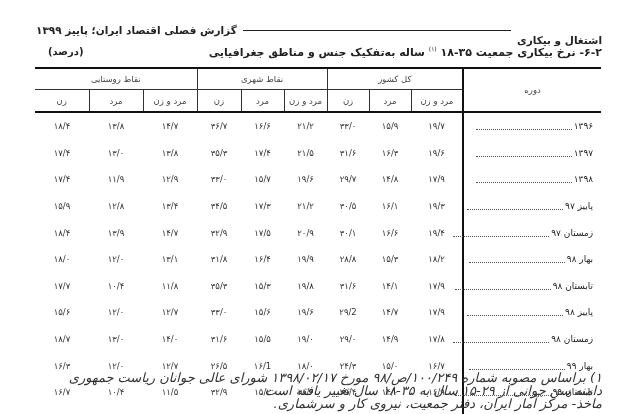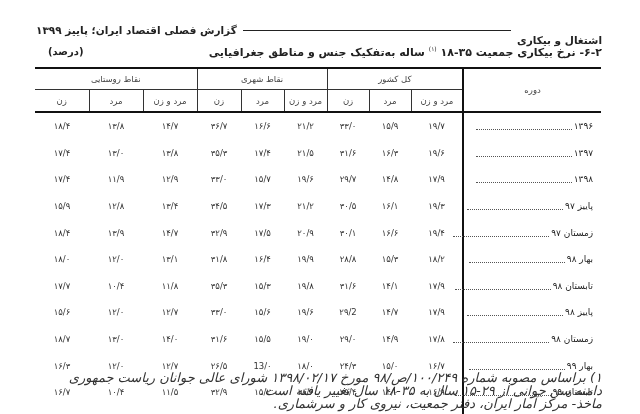--- a/index.html
+++ b/index.html
@@ -188,21 +188,21 @@
           <td>۱۴/۰</td>
           <td>۱۳/۰</td>
           <td>۱۸/۷</td>
         </tr>
         <tr>
           <td class="period period-col"><span>بهار ۹۹</span><span class="dots"></span></td>
           <td>۱۶/۷</td>
           <td>۱۵/۰</td>
           <td>۲۴/۳</td>
           <td>۱۸/۰</td>
-          <td>13/۰</td>
+          <td>۱۶/1</td>
           <td>۲۶/۵</td>
           <td>۱۲/۷</td>
           <td>۱۲/۰</td>
           <td>۱۶/۳</td>
         </tr>
         <tr>
           <td class="period period-col"><span>تابستان ۹۹</span><span class="dots"></span></td>
           <td>۱۶/۹</td>
           <td>۱۴/۰</td>
           <td>۲۹/۴</td>

